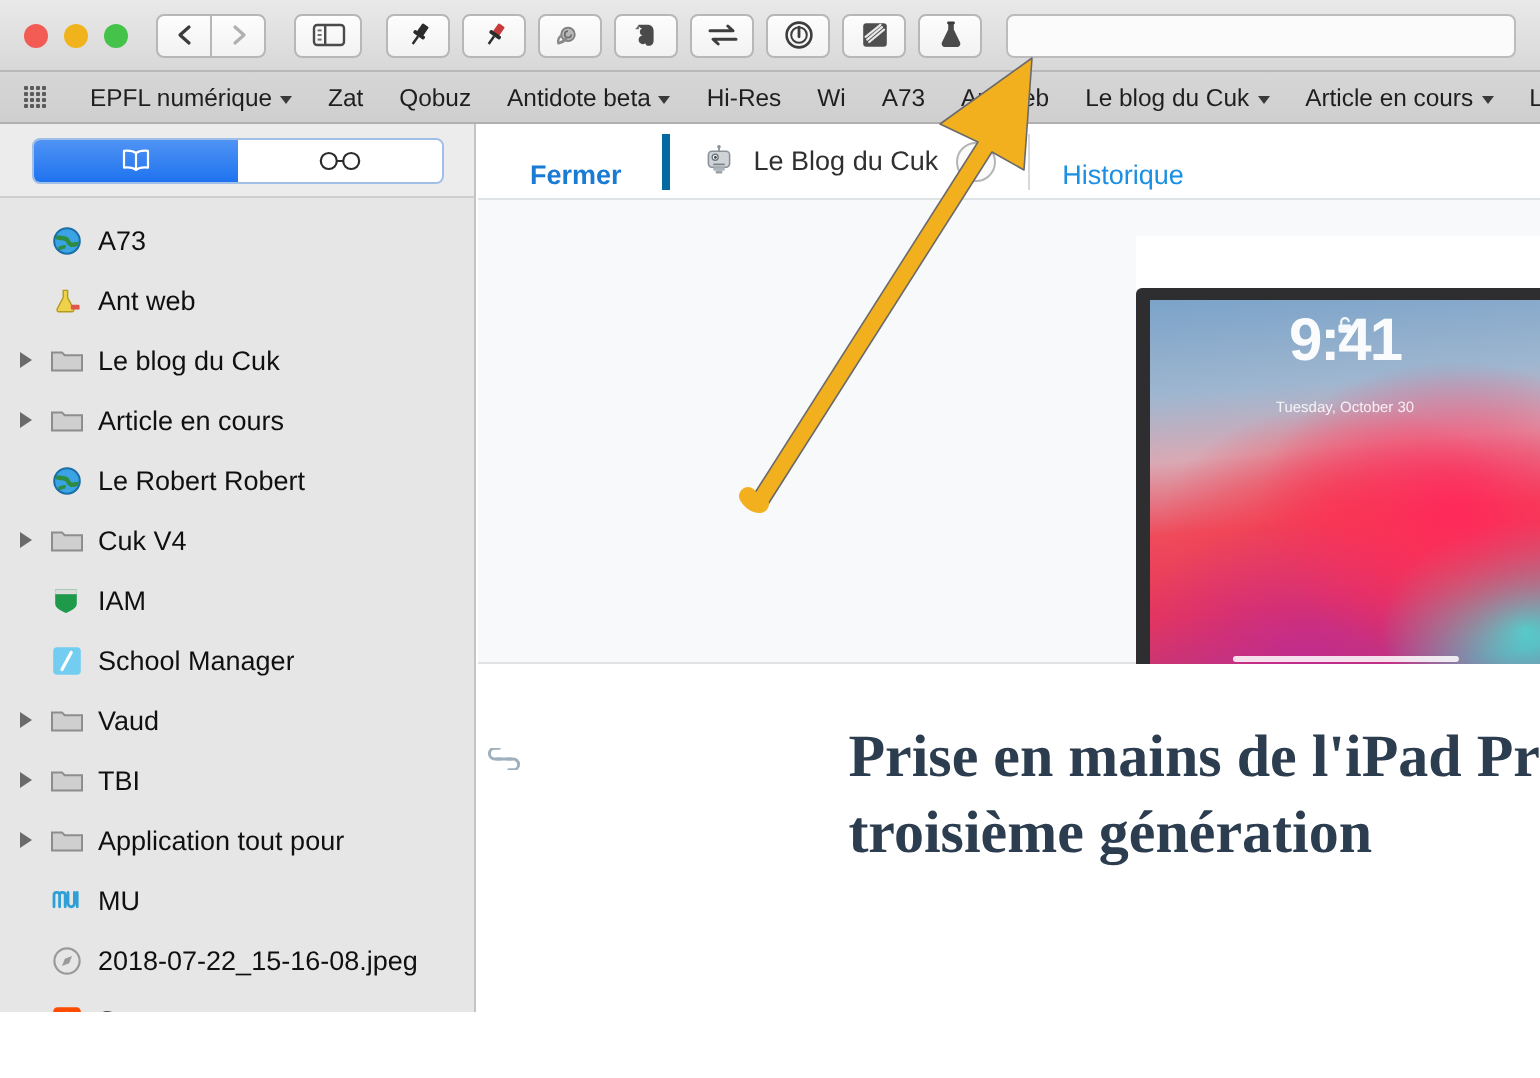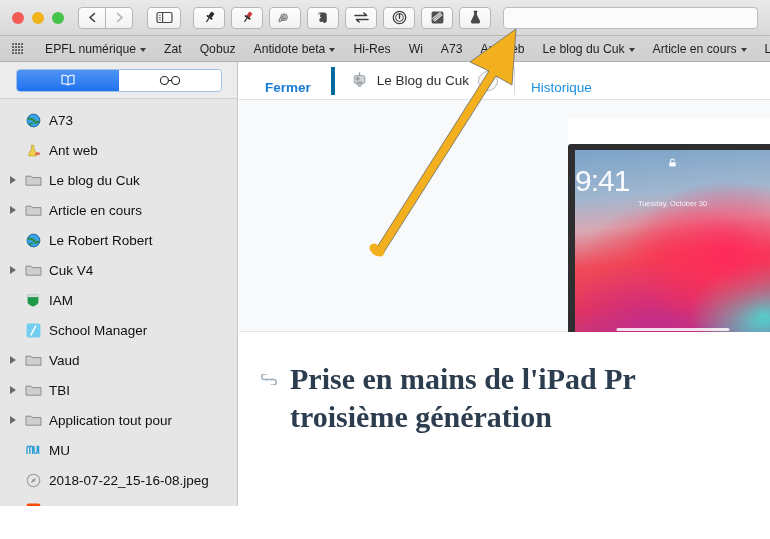--- a/index.html
+++ b/index.html
@@ -302,25 +302,26 @@
     position: absolute;
     top: 8px;
     left: 0; right: 0;
     text-align: center;
     color: rgba(255,255,255,.9);
     font-size: 9px;
     line-height: 1;
   }
   .ipad-time {
     position: absolute;
-    top: 16px;
+    top: 6px;
     left: 0; right: 0;
+    text-align: center;
     color: rgba(255,255,255,.95);
     font-size: 30px;
-    font-weight: 400;
+    font-weight: 700;
     letter-spacing: -1px;
     line-height: 1;
   }
   .ipad-date {
     position: absolute;
     top: 50px;
     left: 0; right: 0;
     text-align: center;
     color: rgba(255,255,255,.85);
     font-size: 7.5px;
@@ -338,21 +339,22 @@
   }
 
   .article-zone {
     background: #ffffff;
     padding-top: 28px;
     position: relative;
   }
   .headline {
     display: flex;
     align-items: flex-start;
-    padding-left: 21px;
+    padding-left: 4px;
+    justify-content: space-between;
   }
   .link-icon {
     margin-top: 14px;
     margin-right: 12px;
     flex: none;
     line-height: 0;
   }
   .headline-text {
     font-family: "Liberation Serif", serif;
     font-weight: bold;

